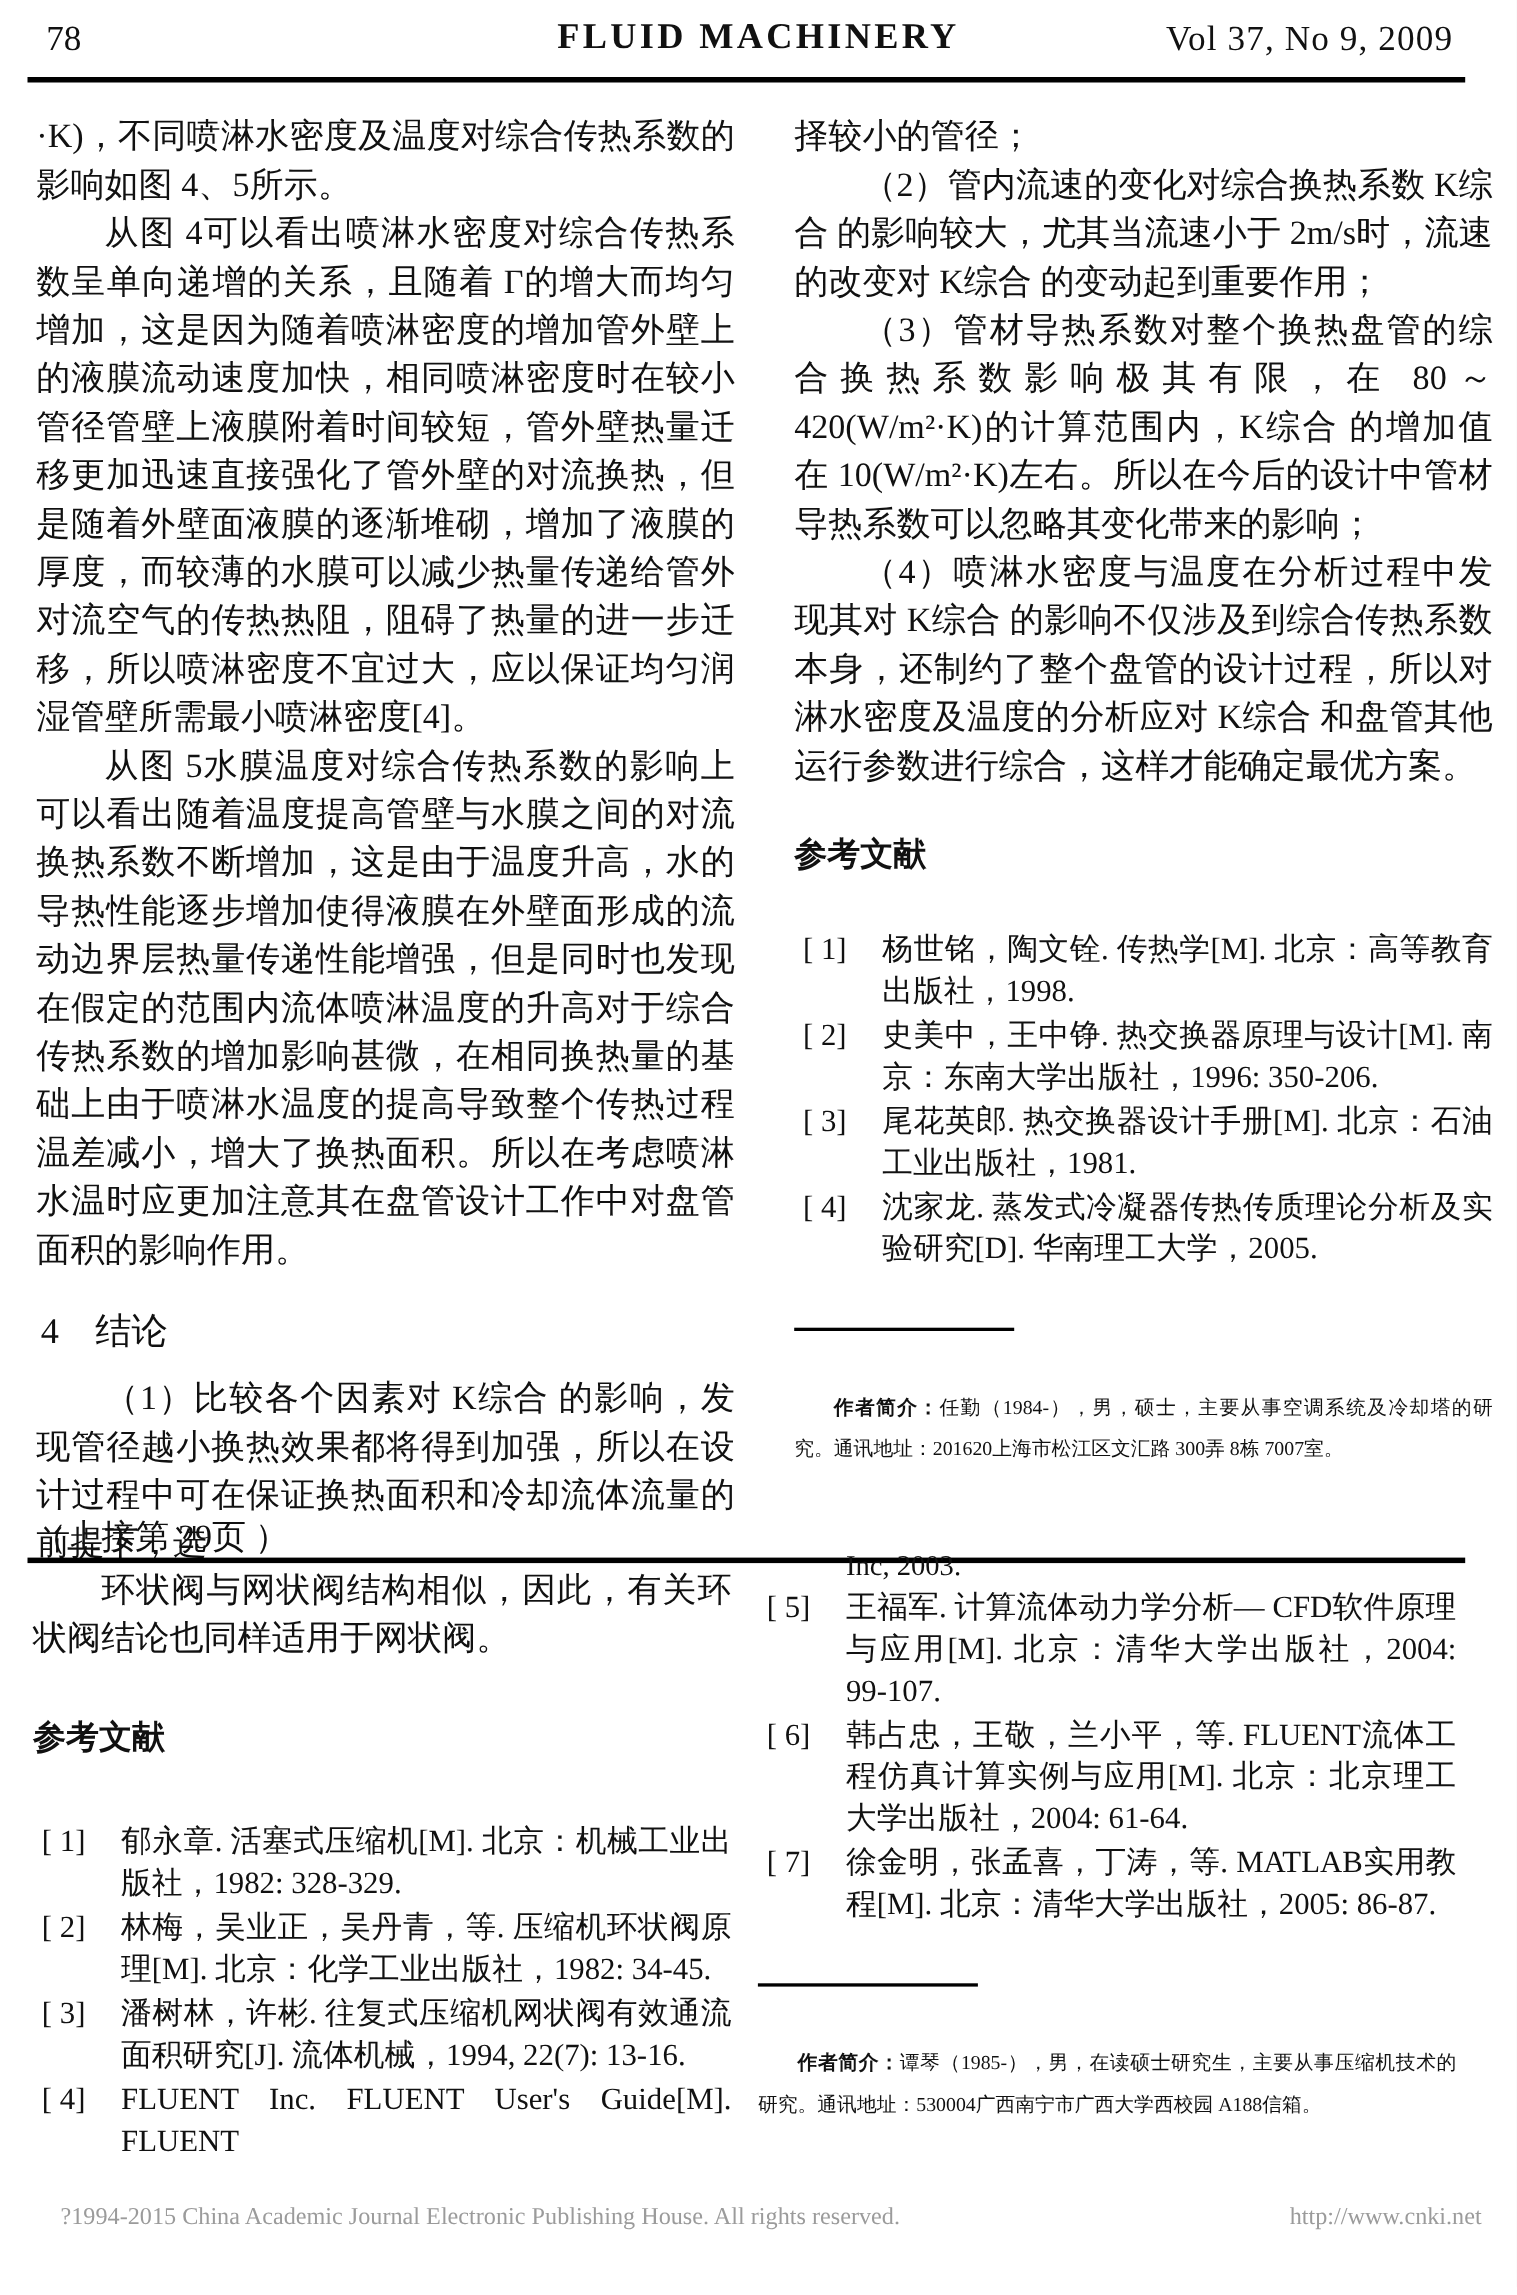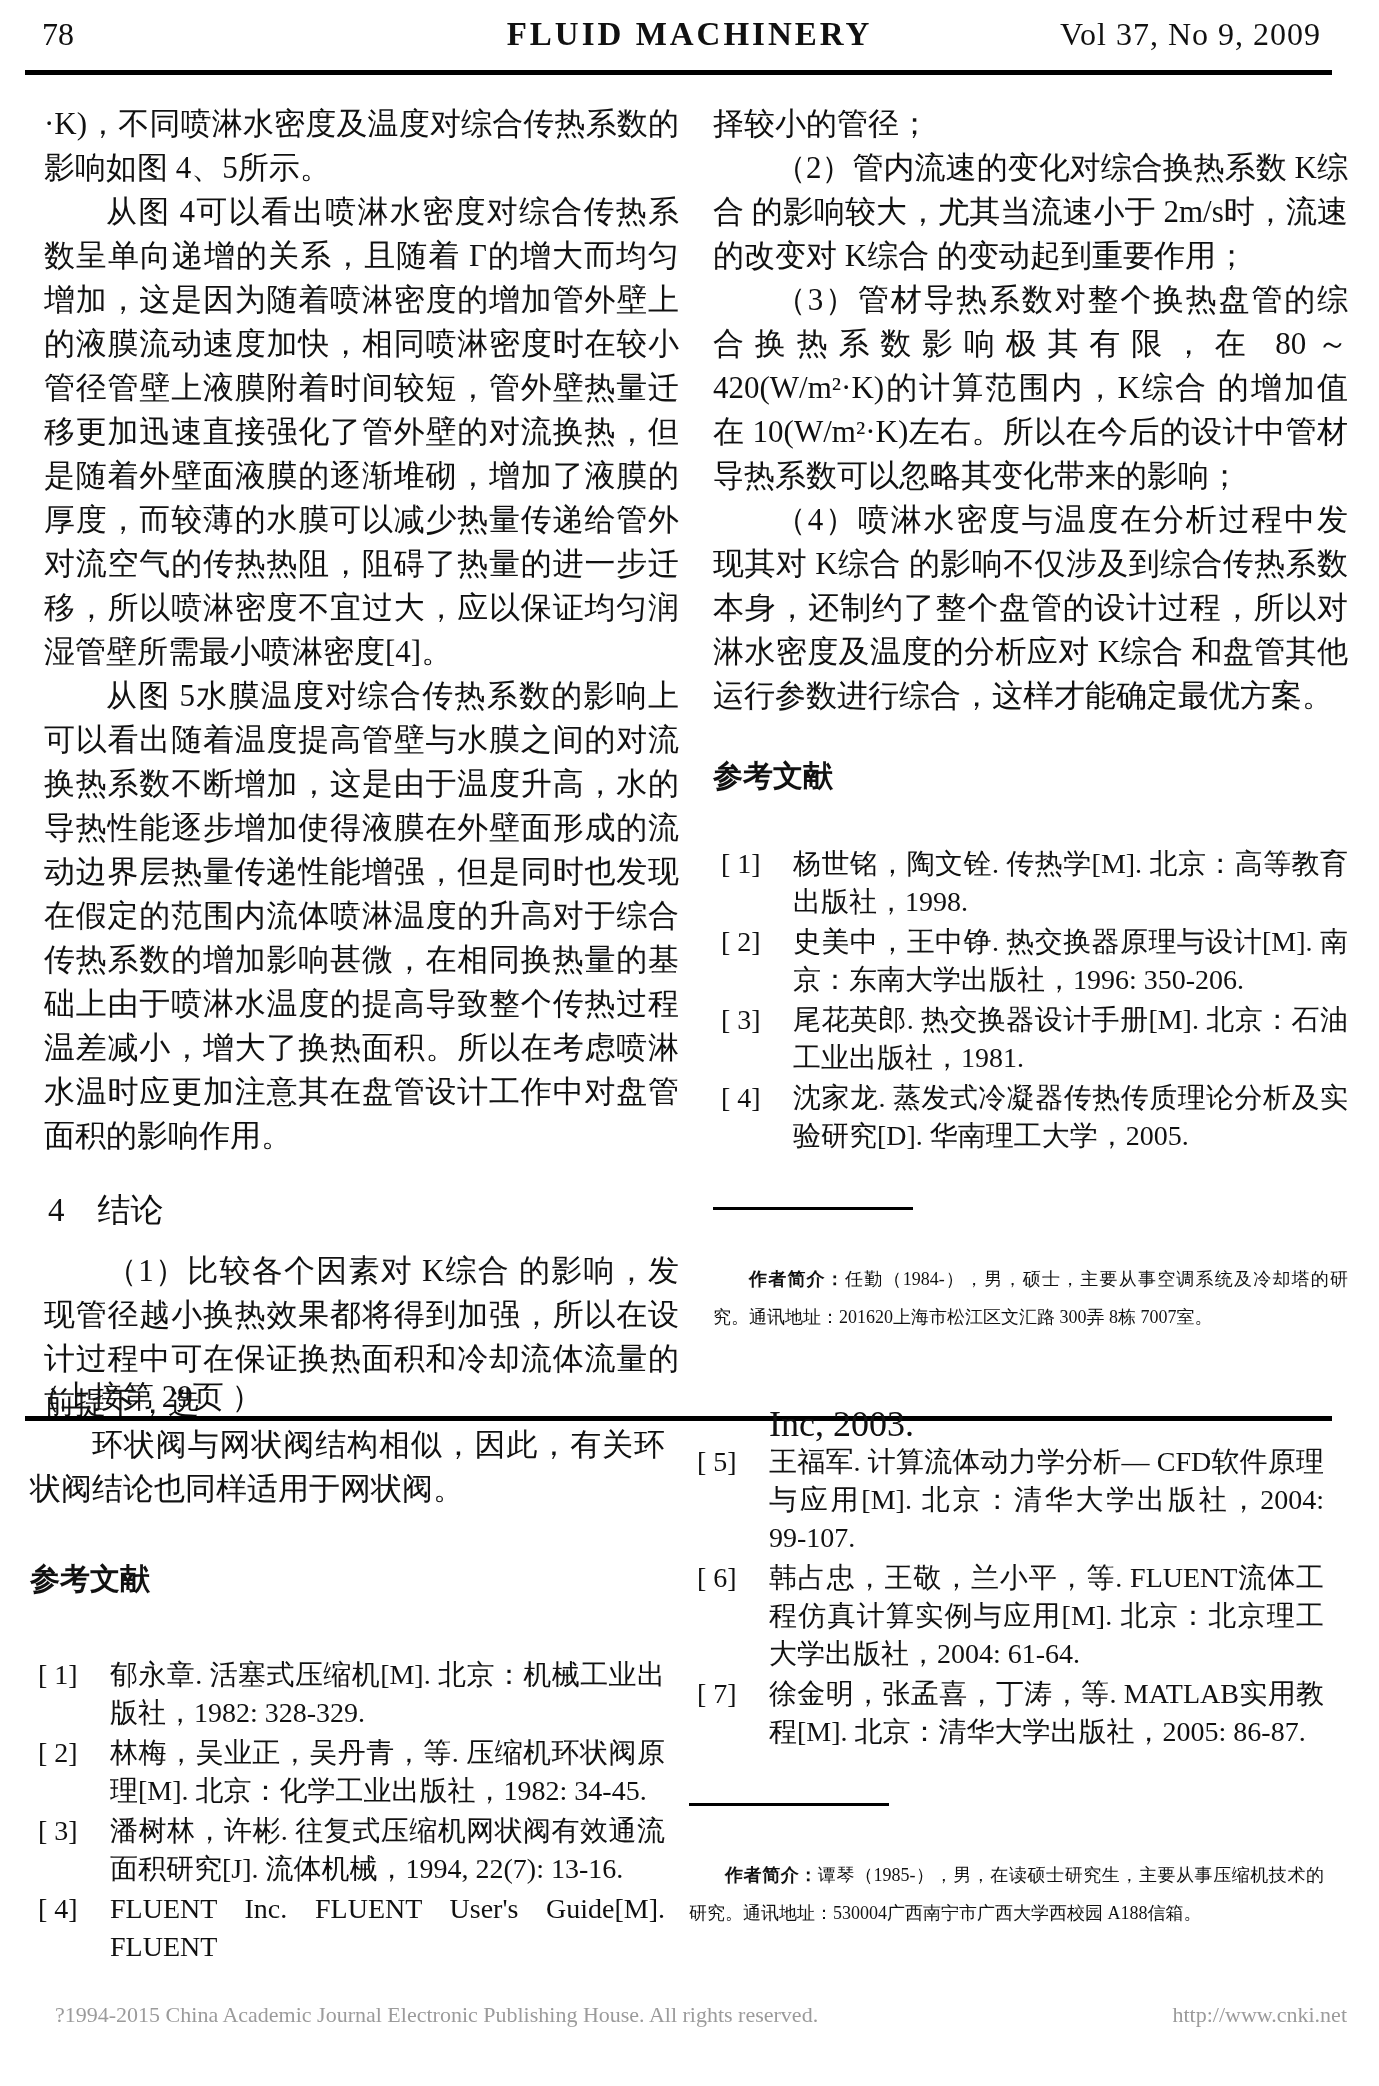--- a/index.html
+++ b/index.html
@@ -13,37 +13,37 @@
     overflow:hidden;
   }
   
   .hdr-pageno{position:absolute;top:16px;left:42px;font-size:32px;}
   .hdr-journal{position:absolute;top:16px;left:0;right:0;text-align:center;font-size:33px;letter-spacing:3px;font-weight:bold;}
   .hdr-issue{position:absolute;top:16px;right:58px;font-size:32px;letter-spacing:1px;}
   .rule-top{position:absolute;top:70px;left:25px;width:1307px;height:5px;background:#000;}
   .rule-mid{position:absolute;top:1416px;left:25px;width:1307px;height:5px;background:#000;}
 
   
-  .cols-top{position:absolute;top:102px;left:44px;width:1304px;display:flex;gap:34px;}
+  .cols-top{position:absolute;top:102px;left:33px;width:1304px;display:flex;gap:54px;}
   .cols-bottom{position:absolute;top:1363px;left:30px;width:1304px;display:flex;gap:24px;}
   .col{width:635px;flex:none;}
 
   .body-p{font-size:31px;line-height:44px;text-align:justify;margin:0;}
   .indent{text-indent:2em;}
 
   .sec-heading{font-size:33px;font-weight:normal;margin:30px 0 16px 4px;}
 
   .refs-heading{font-size:30px;font-weight:bold;margin:38px 0 48px 0;}
   .refs-heading.bottom{margin:48px 0 56px 0;}
 
   .ref{display:flex;font-size:28px;line-height:38px;margin:0 0 2px 0;}
   .ref-label{flex:none;width:80px;padding-left:8px;box-sizing:border-box;}
   .ref-text{flex:1;text-align:justify;}
 
-  .cont-line{font-size:36px;line-height:38px;margin:42px 0 0 80px;}
+  .cont-line{font-size:26px;line-height:38px;margin:42px 0 0 80px;}
 
   .short-rule{width:200px;height:3px;background:#000;margin-top:52px;}
 
   .bio{font-size:18px;line-height:38px;text-align:justify;text-indent:2em;margin:50px 0 0 0;}
   .bio-label{font-weight:bold;}
 
   .note-p{font-size:31px;line-height:44px;margin:12px 0 4px 0;}
 
   
   .footer{

